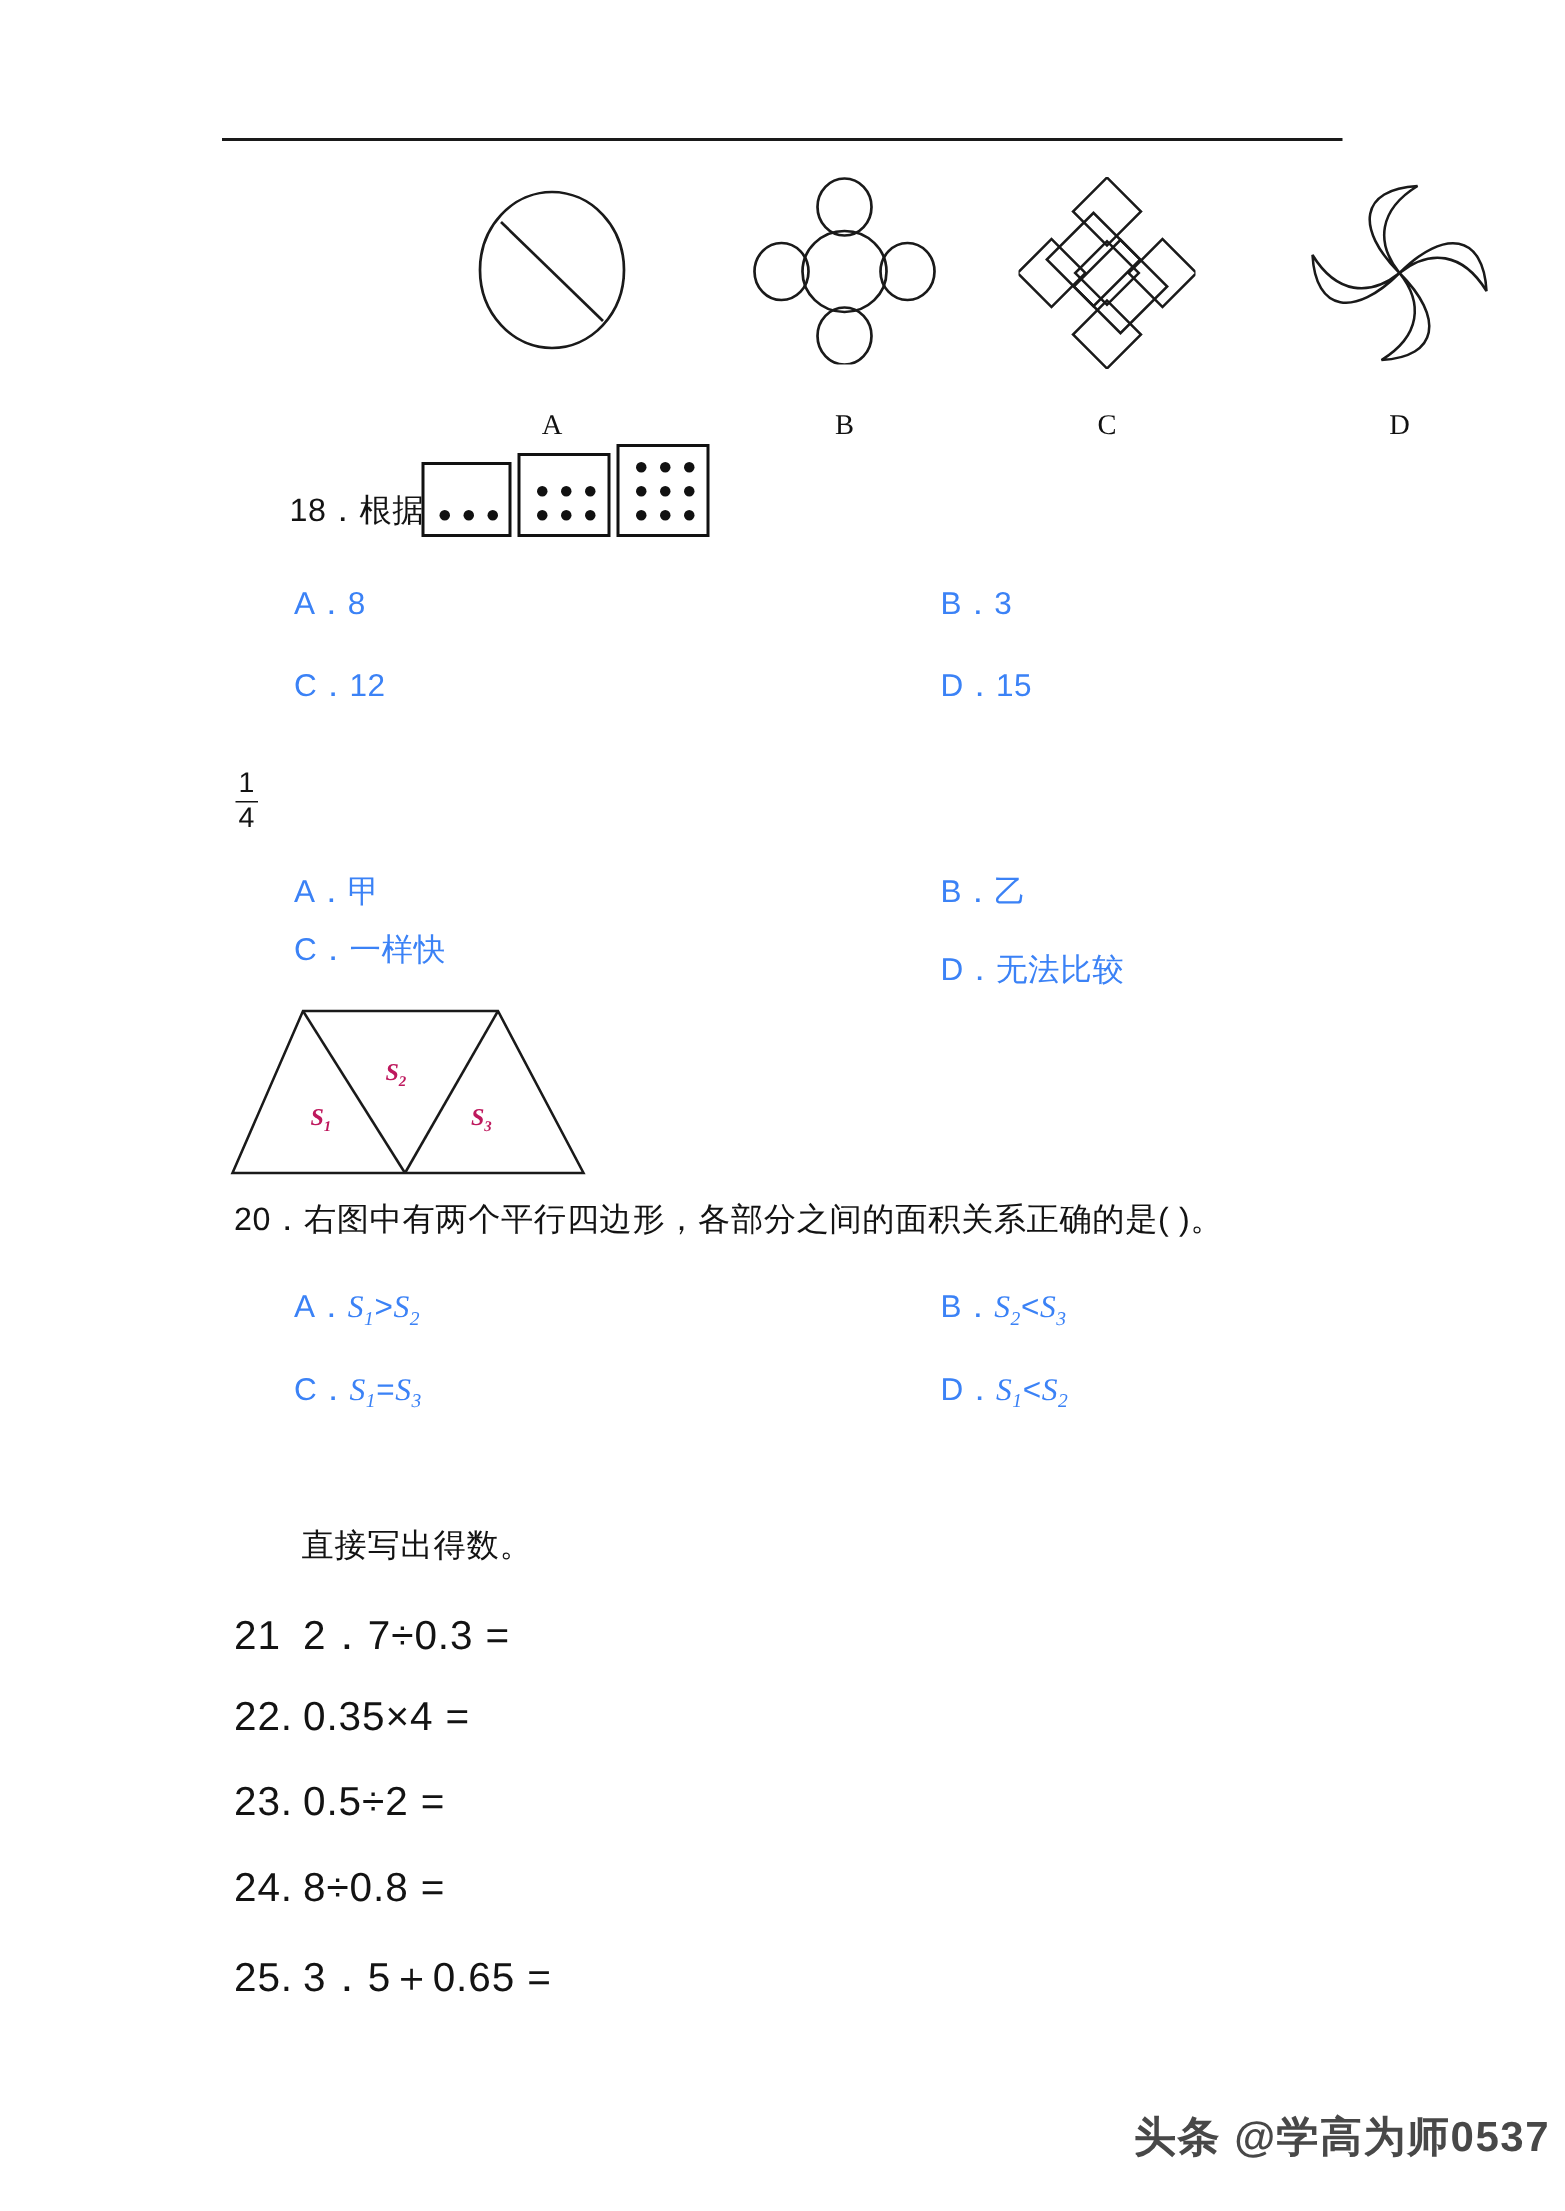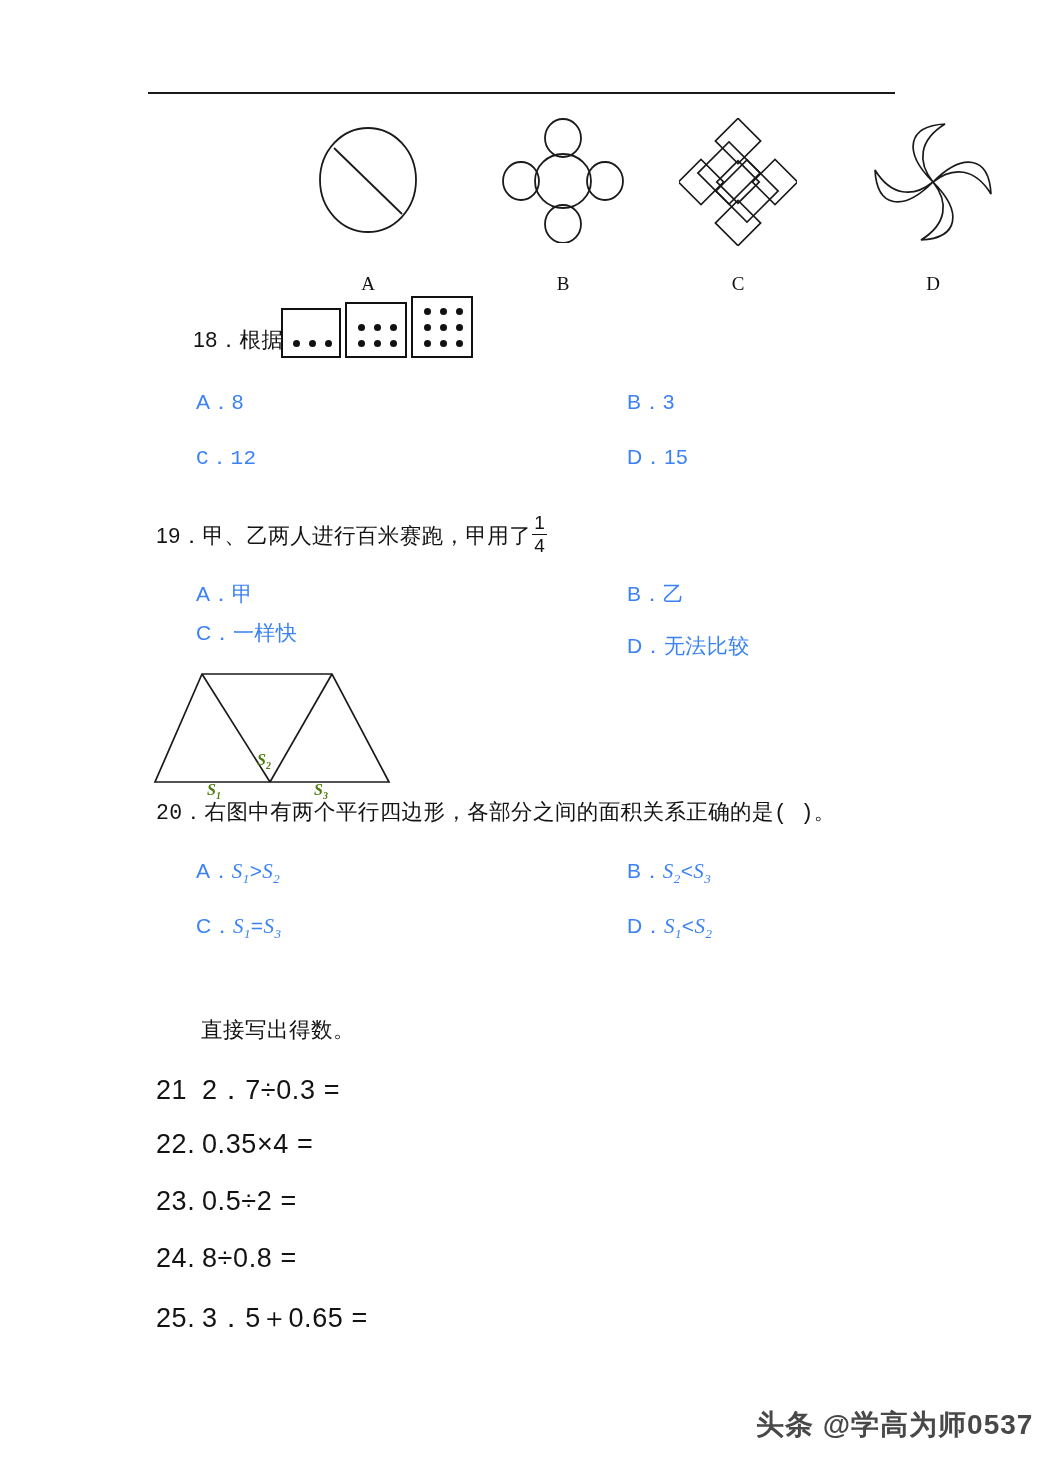--- a/index.html
+++ b/index.html
@@ -153,22 +153,21 @@
     position: absolute;
     left: 150px;
     top: 665px;
   }
   .trapezoid-fig .s-lbl {
     position: absolute;
     font-family: "Liberation Serif", "DejaVu Serif", serif;
     font-style: italic;
     font-weight: bold;
     font-size: 16px;
-    color: #4d7c0f;
-    margin-top: 44px;
+    color: #be185d;
   }
   .trapezoid-fig .s-lbl sub {
     font-size: 0.62em;
     font-style: italic;
   }
 
   
   .sec-title {
     position: absolute;
     font-size: 21.5px;
@@ -291,25 +290,25 @@
       <span class="dot" style="left:43px; bottom:25px;"></span>
       <span class="dot" style="left:11px; bottom:41px;"></span>
       <span class="dot" style="left:27px; bottom:41px;"></span>
       <span class="dot" style="left:43px; bottom:41px;"></span>
     </div>
   </div>
 
 
   <div class="opt" style="left:196px; top:388px;">A．8</div>
   <div class="opt" style="left:627px; top:388px;">B．3</div>
-  <div class="opt" style="left:196px; top:443px;font-family:Liberation Mono, monospace;">C．12</div>
+  <div class="opt" style="left:196px; top:443px;">C．12</div>
   <div class="opt" style="left:627px; top:443px;">D．15</div>
 
   <div class="qtext" style="left:156px; top:512px;">
-    <span>19．甲、乙两人进行百米赛跑，甲用了</span><span class="frac"><span class="num">1</span><span class="bar"></span><span class="den">4</span></span>
+    <span class="frac"><span class="num">1</span><span class="bar"></span><span class="den">4</span></span>
   </div>
 
   <div class="opt" style="left:196px; top:580px;">A．甲</div>
   <div class="opt" style="left:627px; top:580px;">B．乙</div>
   <div class="opt" style="left:196px; top:619px;">C．一样快</div>
   <div class="opt" style="left:627px; top:632px;">D．无法比较</div>
 
   <div class="trapezoid-fig">
     <svg width="250" height="122" viewBox="0 0 250 122">
       <g fill="none" stroke="#1a1a1a" stroke-width="1.7" stroke-linejoin="miter">
@@ -318,21 +317,21 @@
 
         <line x1="52" y1="9" x2="120" y2="117"></line>
         <line x1="120" y1="117" x2="182" y2="9"></line>
       </g>
     </svg>
     <span class="s-lbl" style="left:57px; top:72px;">S<sub>1</sub></span>
     <span class="s-lbl" style="left:107px; top:42px;">S<sub>2</sub></span>
     <span class="s-lbl" style="left:164px; top:72px;">S<sub>3</sub></span>
   </div>
 
-  <div class="qtext" style="left:156px; top:800px;font-family:Liberation Mono, monospace;">20．右图中有两个平行四边形，各部分之间的面积关系正确的是(      )。</div>
+  <div class="qtext" style="left:156px; top:800px;">20．右图中有两个平行四边形，各部分之间的面积关系正确的是(      )。</div>
 
   <div class="opt" style="left:196px; top:857px;">
     <span>A．</span><span class="sym">S</span><sub>1</sub><span>&gt;</span><span class="sym">S</span><sub>2</sub>
   </div>
 
   <div class="opt" style="left:627px; top:857px;">
     <span>B．</span><span class="sym">S</span><sub>2</sub><span>&lt;</span><span class="sym">S</span><sub>3</sub>
   </div>
 
   <div class="opt" style="left:196px; top:912px;">

